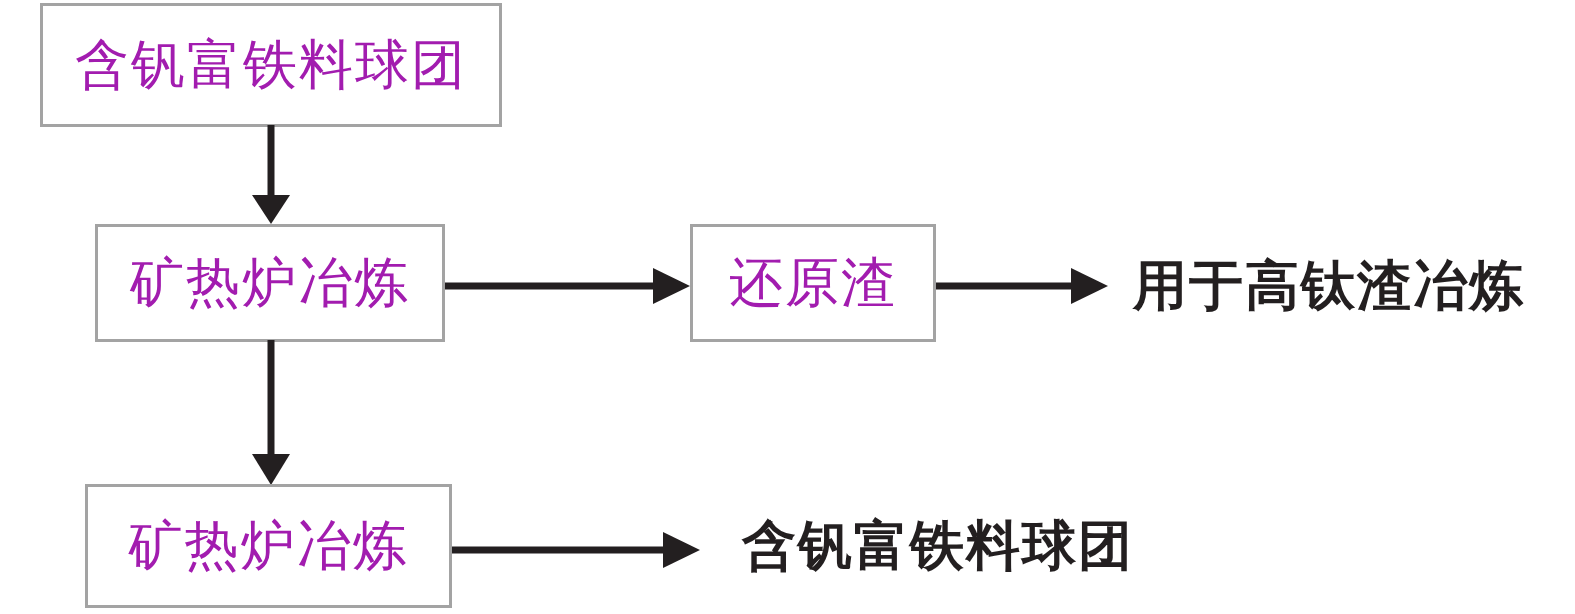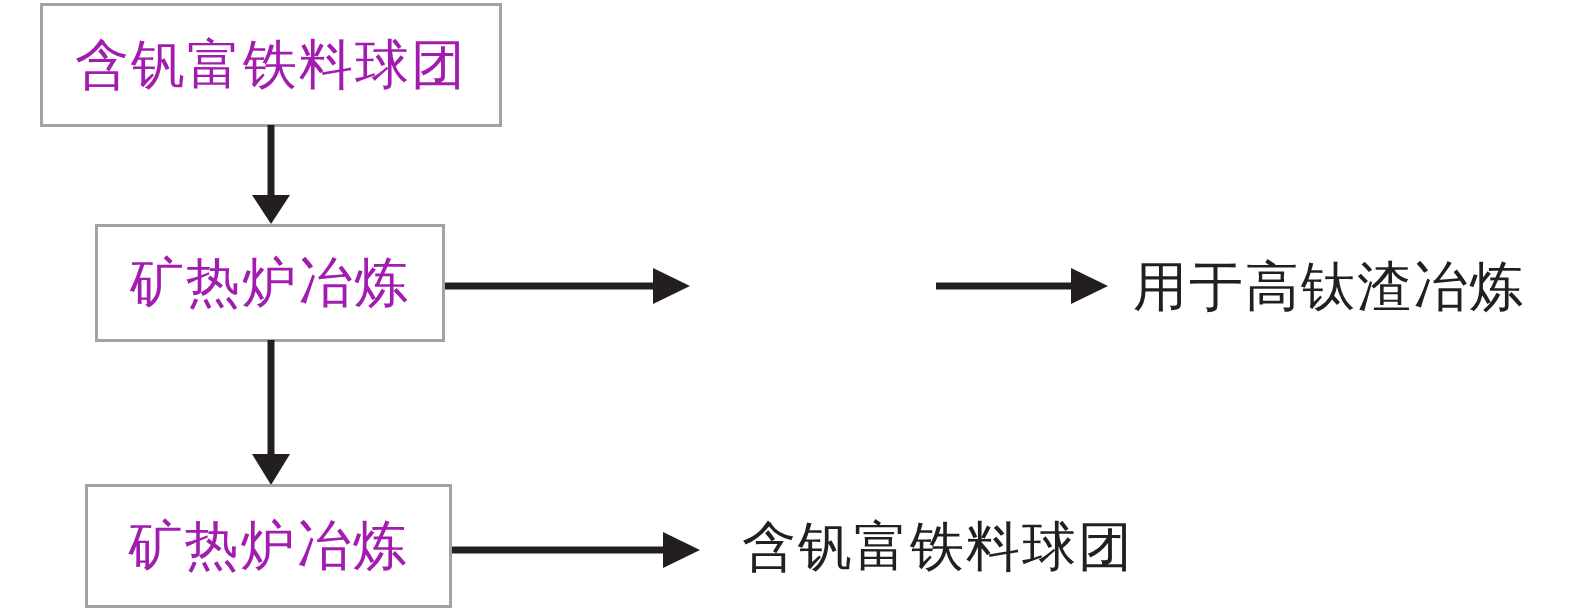--- a/index.html
+++ b/index.html
@@ -33,21 +33,22 @@
     letter-spacing: 2px;
   }
   .free-label {
     position: absolute;
     color: #231f20;
     font-size: 54px;
     letter-spacing: 2px;
     line-height: 1;
     white-space: nowrap;
     display: flex;
-    align-items: flex-end;
+    align-items: flex-start;
+    font-weight: bold;
   }
   .connector {
     position: absolute;
     overflow: visible;
   }
   .connector path,
   .connector line {
     stroke: #231f20;
     fill: none;
   }
@@ -72,20 +73,23 @@
 
   <div class="node" style="left:95px; top:224px; width:350px; height:118px;">
     <span class="node-label">矿热炉冶炼</span>
   </div>
 
   <svg class="connector" style="left:445px; top:266px; width:245px; height:40px;" viewBox="0 0 245 40">
     <line x1="0" y1="20" x2="212" y2="20" stroke-width="7"></line>
     <polygon class="arrowhead" points="208,2 208,38 245,20"></polygon>
   </svg>
 
+  <div class="node" style="left:690px; top:224px; width:246px; height:118px;">
+    <span class="node-label">还原渣</span>
+  </div>
 
   <svg class="connector" style="left:936px; top:266px; width:172px; height:40px;" viewBox="0 0 172 40">
     <line x1="0" y1="20" x2="139" y2="20" stroke-width="7"></line>
     <polygon class="arrowhead" points="135,2 135,38 172,20"></polygon>
   </svg>
 
   <div class="free-label" style="left:1133px; top:258px; height:56px;">
     <span>用于高钛渣冶炼</span>
   </div>
 

